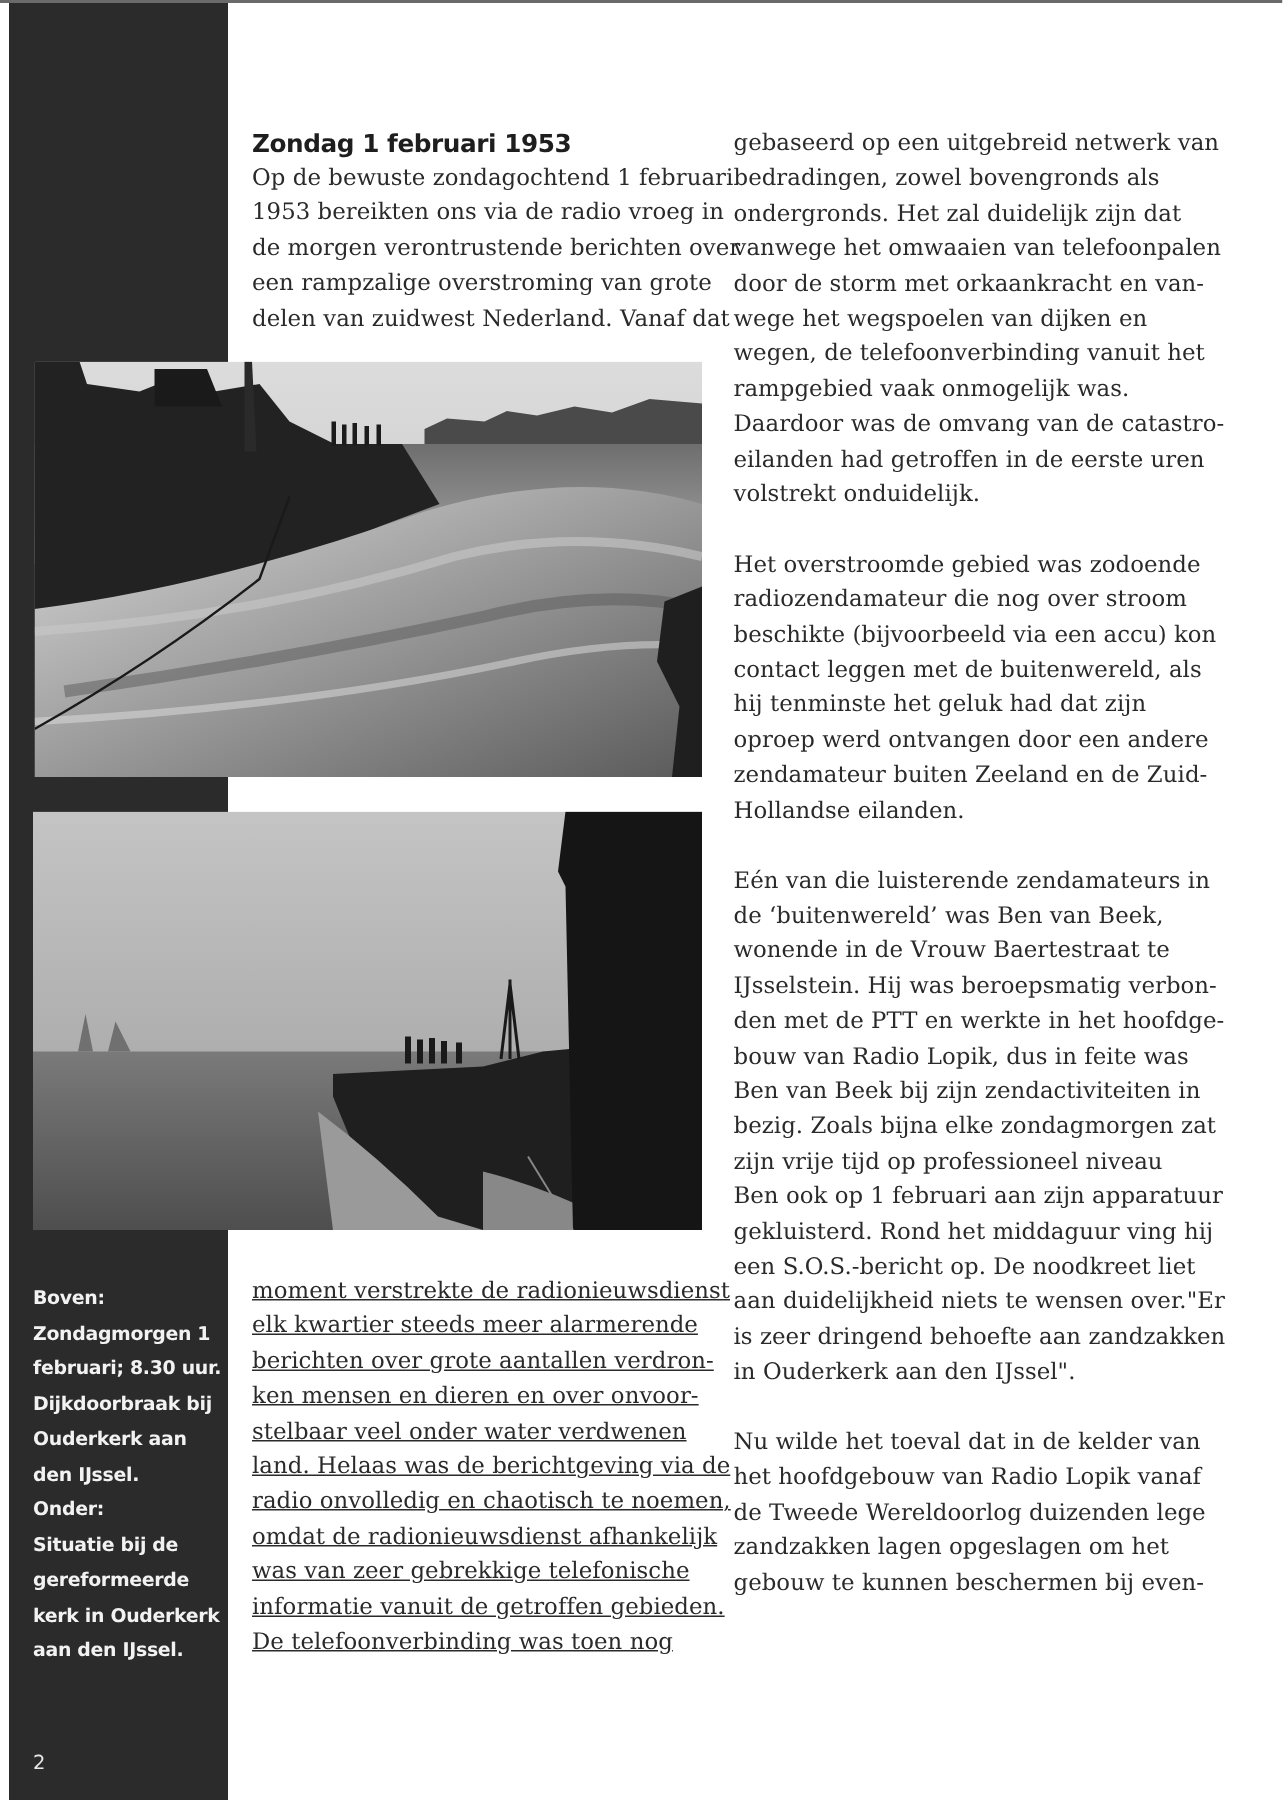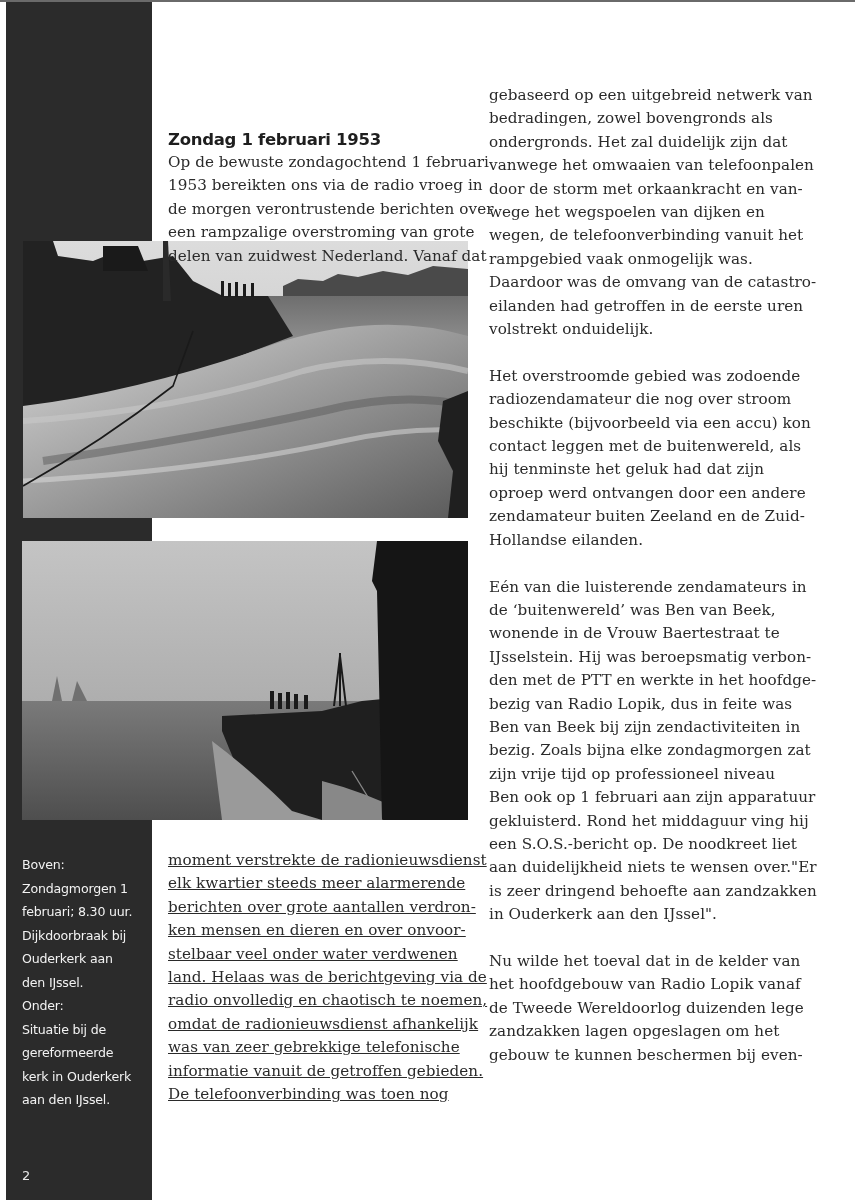--- a/index.html
+++ b/index.html
@@ -3,22 +3,22 @@
 <meta charset="utf-8">
 <style>
   html, body { margin: 0; padding: 0; }
   body { width: 855px; height: 1200px; position: relative; background: #ffffff; overflow: hidden; }
   .topline { position: absolute; left: 0; top: 0; width: 855px; height: 2px; background: #6a6a6a; }
   .sidebar { position: absolute; left: 6px; top: 2px; width: 146px; height: 1198px; background: #2b2b2b; }
   .photo { position: absolute; overflow: hidden; }
   .photo svg { display: block; width: 100%; height: 100%; }
   .col { position: absolute; font-family: "DejaVu Serif", "Liberation Serif", serif; font-size: 15.2px; line-height: 23.4px; color: #2a2a2a; letter-spacing: 0.05px; }
   .col .gap { height: 23.4px; }
-  .heading { font-family: "DejaVu Sans", "Liberation Sans", sans-serif; font-weight: bold; font-size: 16.5px; line-height: 23px; color: #1e1e1e; letter-spacing: -0.3px; margin-top: 44px; }
-  .caption { position: absolute; left: 22px; top: 853px; width: 128px; font-family: "DejaVu Sans", "Liberation Sans", sans-serif; font-weight: normal; font-size: 12.6px; line-height: 23.5px; color: #f2f2f2; letter-spacing: -0.2px; }
+  .heading { font-family: "DejaVu Sans", "Liberation Sans", sans-serif; font-weight: bold; font-size: 16.5px; line-height: 23px; color: #1e1e1e; letter-spacing: -0.3px; }
+  .caption { position: absolute; left: 22px; top: 853px; width: 128px; font-family: "DejaVu Sans", "Liberation Sans", sans-serif; font-weight: bold; font-size: 12.6px; line-height: 23.5px; color: #f2f2f2; letter-spacing: -0.2px; }
   .caption div { white-space: nowrap; }
   .pagenum { position: absolute; left: 22px; top: 1168px; font-family: "DejaVu Sans", "Liberation Sans", sans-serif; font-size: 13px; color: #e8e8e8; }
   .line { white-space: nowrap; }
 </style>
 </head>
 <body>
 
 <div class="topline"></div>
 <div class="sidebar"></div>
 
@@ -156,21 +156,21 @@
     <div class="line">zendamateur buiten Zeeland en de Zuid-</div>
     <div class="line">Hollandse eilanden.</div>
   </div>
   <div class="gap"></div>
   <div>
     <div class="line">Eén van die luisterende zendamateurs in</div>
     <div class="line">de ‘buitenwereld’ was Ben van Beek,</div>
     <div class="line">wonende in de Vrouw Baertestraat te</div>
     <div class="line">IJsselstein. Hij was beroepsmatig verbon-</div>
     <div class="line">den met de PTT en werkte in het hoofdge-</div>
-    <div class="line">bezig van Radio Lopik, dus in feite was</div>
+    <div class="line">bouw van Radio Lopik, dus in feite was</div>
     <div class="line">Ben van Beek bij zijn zendactiviteiten in</div>
     <div class="line">bezig. Zoals bijna elke zondagmorgen zat</div>
     <div class="line">zijn vrije tijd op professioneel niveau</div>
     <div class="line">Ben ook op 1 februari aan zijn apparatuur</div>
     <div class="line">gekluisterd. Rond het middaguur ving hij</div>
     <div class="line">een S.O.S.-bericht op. De noodkreet liet</div>
     <div class="line">aan duidelijkheid niets te wensen over."Er</div>
     <div class="line">is zeer dringend behoefte aan zandzakken</div>
     <div class="line">in Ouderkerk aan den IJssel".</div>
   </div>

